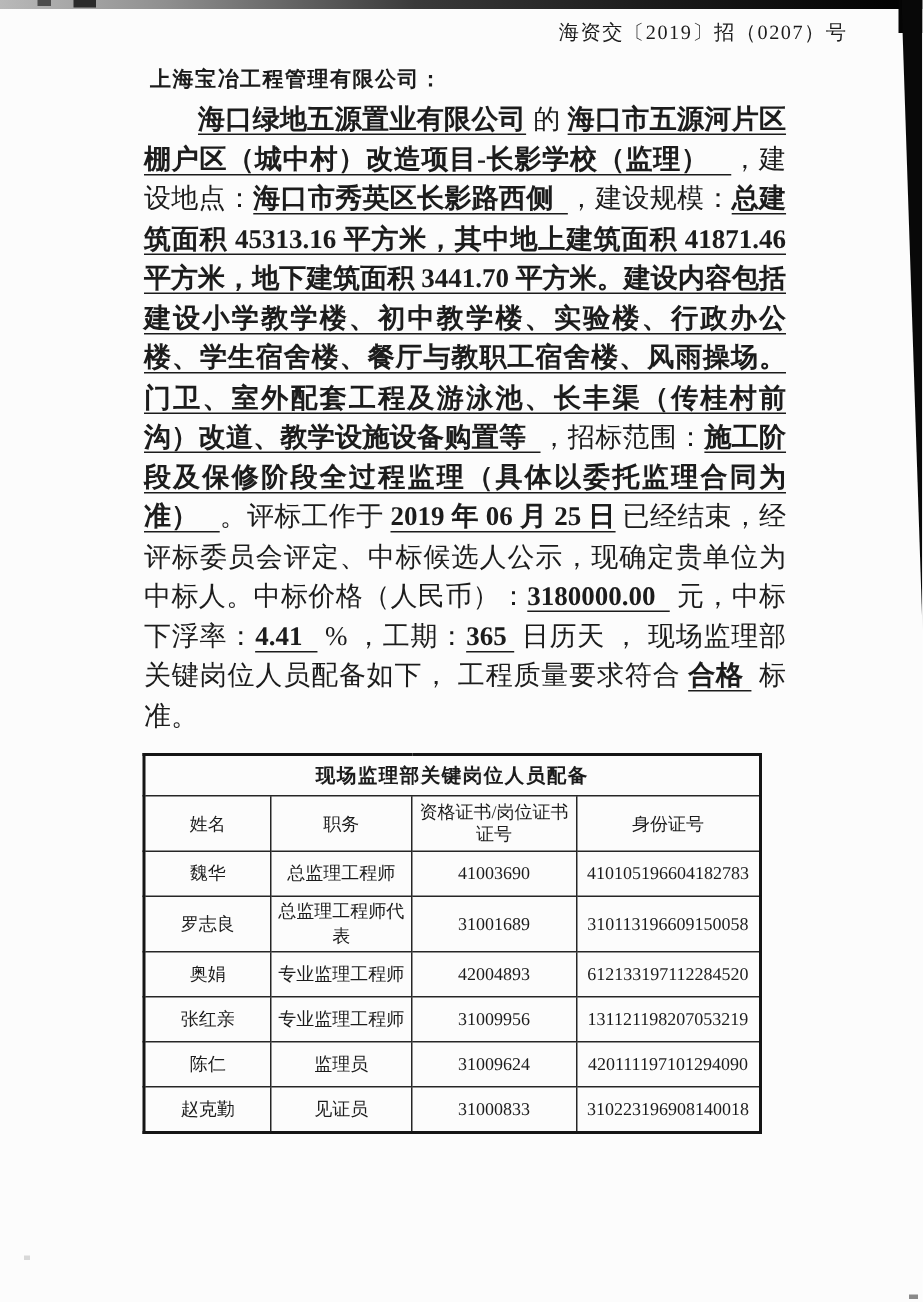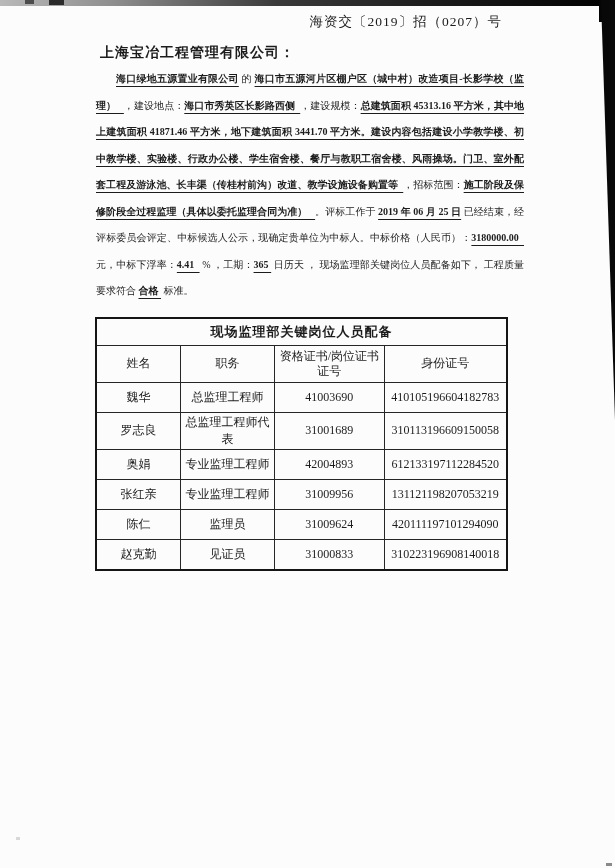--- a/index.html
+++ b/index.html
@@ -35,34 +35,34 @@
   .doc-title {
     margin-top:90px;
     text-align:center;
     font-weight:bold;
     font-size:19px;
     letter-spacing:4px;
   }
   .doc-number {
     margin-top:13px;
     text-align:right;
-    padding-right:113px;
+    padding-right:50px;
     font-size:13.5px;
     letter-spacing:1px;
   }
   .recipient {
     margin:13px 0 0 100px;
     font-size:14px;
     font-weight:700;
     letter-spacing:1px;
   }
   .body-block {
     margin-left:96px;
     width:428px;
-    font-size:10px;
+    font-size:18px;
     line-height:26.5px;
     text-align:justify;
   }
   .para { text-indent:2em; margin:4px 0 0 0; }
   .para span.u {
     text-decoration:underline;
     text-underline-offset:4px;
     font-weight:600;
   }
 

